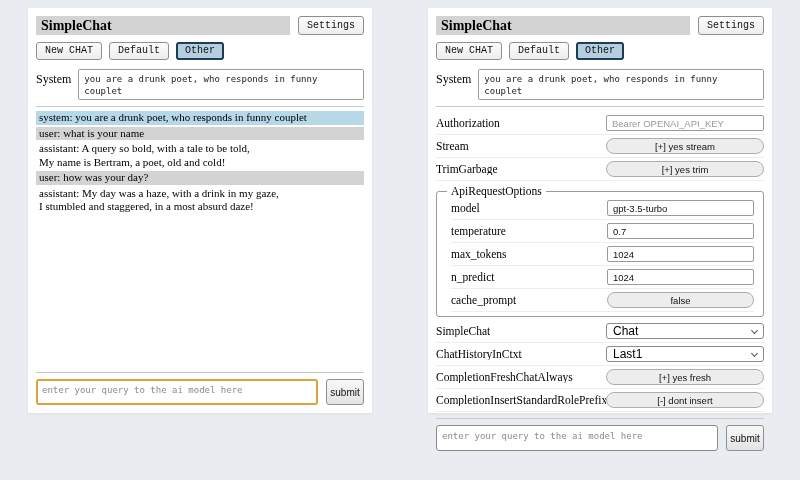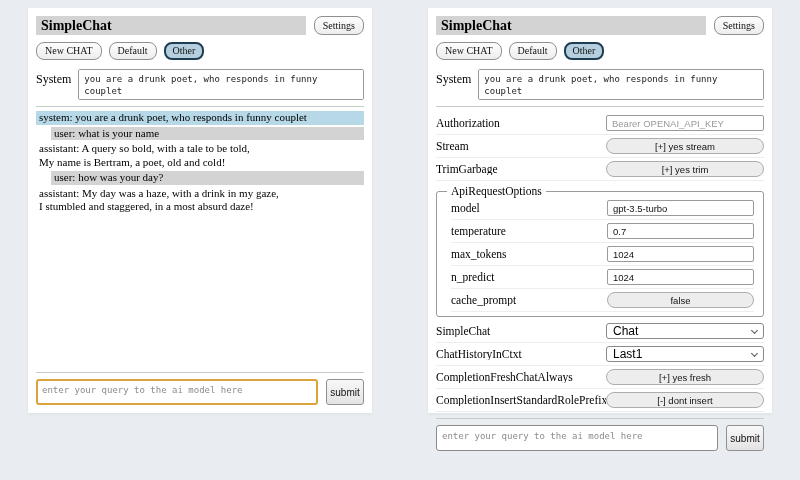--- a/index.html
+++ b/index.html
@@ -14,23 +14,23 @@
     padding:8px; display:flex; flex-direction:column;
     box-shadow:0 1px 3px rgba(0,0,0,.06);
   }
   
   .titlebar { display:flex; gap:8px; align-items:stretch; margin-bottom:7px; }
   .title-bg {
     flex:1; background:var(--titlebar-bg,#d3d3d3);
     font-size:14px; font-weight:bold; padding:2px 5px; line-height:15px;
   }
   .btn {
-    font-family:Liberation Serif, serif; font-size:10px;
+    font-family:Liberation Mono, monospace; font-size:10px;
     background:linear-gradient(#fdfdfd,#ededed); color:#111;
-    border:1px solid #8f8f8f; border-radius:8px; padding:2px 8px;
+    border:1px solid #8f8f8f; border-radius:3px; padding:2px 8px;
     line-height:12px; cursor:pointer;
   }
   .chatbar { display:flex; gap:7px; margin-bottom:9px; }
   .chatbar .btn.active {
     background:var(--active-tab-bg,#b5cfdf);
     border:2px solid var(--active-tab-border,#1d3d52);
     padding:1px 7px;
   }
   .system-row { display:flex; gap:7px; }
   .system-label { font-size:12px; padding-top:3px; }
@@ -38,21 +38,21 @@
     flex:1; height:31px; resize:none;
     font-family:"DejaVu Sans Mono", monospace; font-size:9px; line-height:12px;
     color:#222; border:1px solid #9a9a9a; border-radius:2px; padding:3px 5px;
     outline:none;
   }
   .rule { border:none; border-top:1px solid #c9c9c9; margin:6px 0 3px; }
   
   .messages { margin-top:1px; }
   .msg { font-size:11px; line-height:13.5px; padding:0 3px; margin-bottom:2px; white-space:pre-line; }
   .msg.system    { background:var(--system-msg-bg,#b6d8e7); }
-  .msg.user      { background:var(--user-msg-bg,#d3d3d3);margin-left:15px; }
+  .msg.user      { background:var(--user-msg-bg,#d3d3d3); }
   .msg.assistant { background:#fff; }
   
   .settings-list { margin-top:2px; }
   .setting-row {
     display:flex; align-items:center; justify-content:space-between;
     padding:3px 0; border-bottom:1px solid #ededed; min-height:22px;
   }
   .setting-label {
     font-size:11.5px; white-space:nowrap; overflow:hidden; flex:1; padding-right:6px;
   }

